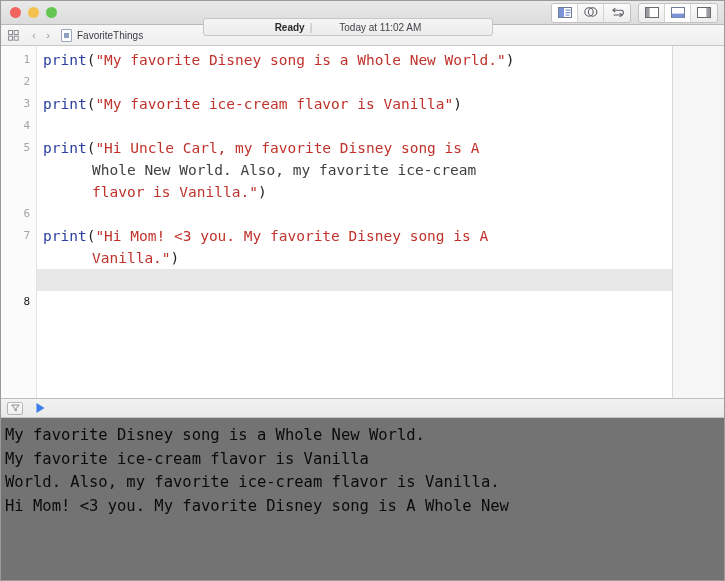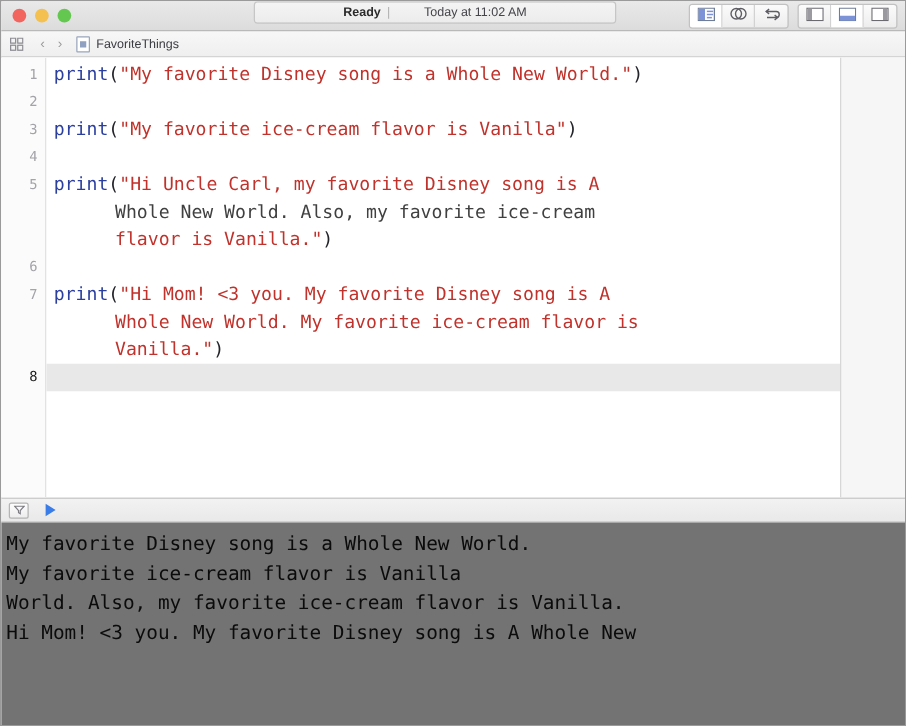--- a/index.html
+++ b/index.html
@@ -46,21 +46,21 @@
     border-radius: 50%;
     display: block;
   }
   .tl.red { background: #f2655f; }
   .tl.yellow { background: #f4c04f; }
   .tl.green { background: #64c850; }
 
   .status-field {
     position: absolute;
     left: 202px;
-    top: 0;
+    top: 17px;
     width: 290px;
     height: 18px;
     background: linear-gradient(to bottom, #f4f4f4, #ececec);
     border: 1px solid #c6c6c6;
     border-radius: 3px;
     display: flex;
     align-items: center;
     justify-content: center;
     box-sizing: border-box;
     font-size: 10px;
@@ -377,21 +377,20 @@
       <div class="code" id="code">
           <div class="cl"><span class="kw" style="color: rgb(43, 63, 158);">print</span><span class="punc" style="color: rgb(35, 35, 42);">(</span><span class="str" style="color: rgb(192, 50, 43);">"My favorite Disney song is a Whole New World."</span><span class="punc" style="color: rgb(35, 35, 42);">)</span></div>
           <div class="cl">&nbsp;</div>
           <div class="cl"><span class="kw" style="color: rgb(43, 63, 158);">print</span><span class="punc" style="color: rgb(35, 35, 42);">(</span><span class="str" style="color: rgb(192, 50, 43);">"My favorite ice-cream flavor is Vanilla"</span><span class="punc" style="color: rgb(35, 35, 42);">)</span></div>
           <div class="cl">&nbsp;</div>
           <div class="cl"><span class="kw" style="color: rgb(43, 63, 158);">print</span><span class="punc" style="color: rgb(35, 35, 42);">(</span><span class="str" style="color: rgb(192, 50, 43);">"Hi Uncle Carl, my favorite Disney song is A</span></div>
           <div class="cl cont"><span class="str" style="color: #404040;">Whole New World. Also, my favorite ice-cream</span></div>
           <div class="cl cont"><span class="str" style="color: rgb(192, 50, 43);">flavor is Vanilla."</span><span class="punc" style="color: rgb(35, 35, 42);">)</span></div>
           <div class="cl">&nbsp;</div>
           <div class="cl"><span class="kw" style="color: rgb(43, 63, 158);">print</span><span class="punc" style="color: rgb(35, 35, 42);">(</span><span class="str" style="color: rgb(192, 50, 43);">"Hi Mom! &lt;3 you. My favorite Disney song is A</span></div>
-          <div class="cl cont"><span class="str" style="color: rgb(192, 50, 43);">Whole New World. My favorite ice-cream flavor is</span></div>
           <div class="cl cont"><span class="str" style="color: rgb(192, 50, 43);">Vanilla."</span><span class="punc" style="color: rgb(35, 35, 42);">)</span></div>
           <div class="cl active" style="background: rgb(232, 232, 232);">&nbsp;</div>
         </div>
     </div>
     <div class="minimap"></div>
   </div>
 
   <div class="console-bar">
     <span class="filter-btn">
       <svg width="9" height="8" viewBox="0 0 9 8">

